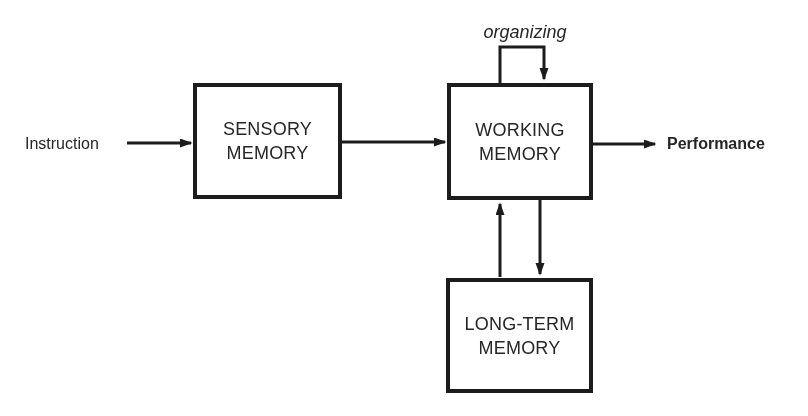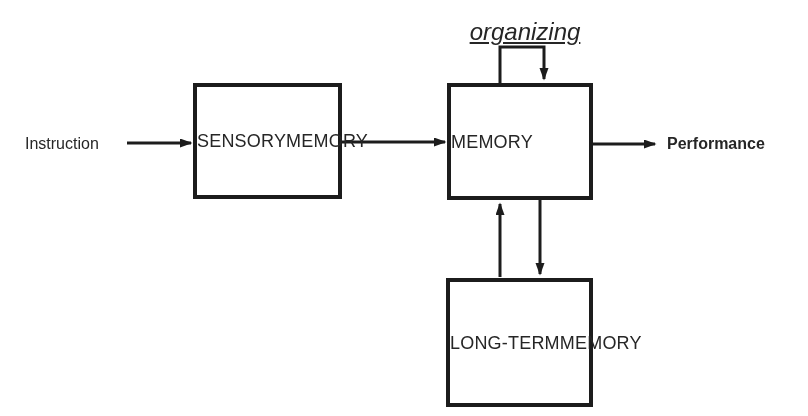--- a/index.html
+++ b/index.html
@@ -28,47 +28,47 @@
     stroke: var(--line);
     stroke-width: 3;
     fill: none;
   }
   .arrow-head { fill: var(--line); }
   .box {
     position: absolute;
     border: 4px solid var(--line);
     background: var(--background);
     display: flex;
-    flex-direction: row;
+    flex-direction: column;
     align-items: center;
+    justify-content: center;
     text-align: center;
   }
   .box span {
     display: block;
     font-size: 18px;
     line-height: 24px;
     color: var(--text);
     letter-spacing: 0.2px;
     white-space: nowrap;
   }
   #sensory-box   { left: 193px; top:  83px; width: 149px; height: 116px; }
   #working-box   { left: 447px; top:  83px; width: 146px; height: 117px; }
-  #longterm-box  { left: 446px; top: 278px; width: 147px; height: 129px; }
+  #longterm-box  { left: 446px; top: 278px; width: 147px; height: 115px; }
   .txt {
     position: absolute;
     color: var(--text);
     font-size: 16px;
     line-height: 22px;
     white-space: nowrap;
   }
   .txt.process {
     font-style: italic;
-    font-size: 24px;
+    font-size: 18px;
     text-align: center;
-    text-decoration: underline;
   }
   #instruction-label  { left:  25px; top: 133px; }
   #performance-label  { left: 667px; top: 133px; font-weight: bold; }
   #selecting-label    { left: 339px; top: 150px; width: 110px; }
   #organizing-label   { left: 461px; top:  21px; width: 128px; }
   #integrating-label  { left: 387px; top: 231px; width: 110px; }
 </style>
 </head>
 <body>
 
@@ -93,20 +93,21 @@
 
     <path class="wire" d="M540,200 L540,274" marker-end="url(#ah)"></path>
   </svg>
 
   <div class="box" id="sensory-box">
     <span>SENSORY</span>
     <span>MEMORY</span>
   </div>
 
   <div class="box" id="working-box">
+    <span>WORKING</span>
     <span>MEMORY</span>
   </div>
 
   <div class="box" id="longterm-box">
     <span>LONG-TERM</span>
     <span>MEMORY</span>
   </div>
 
   <span class="txt" id="instruction-label">Instruction</span>
 

